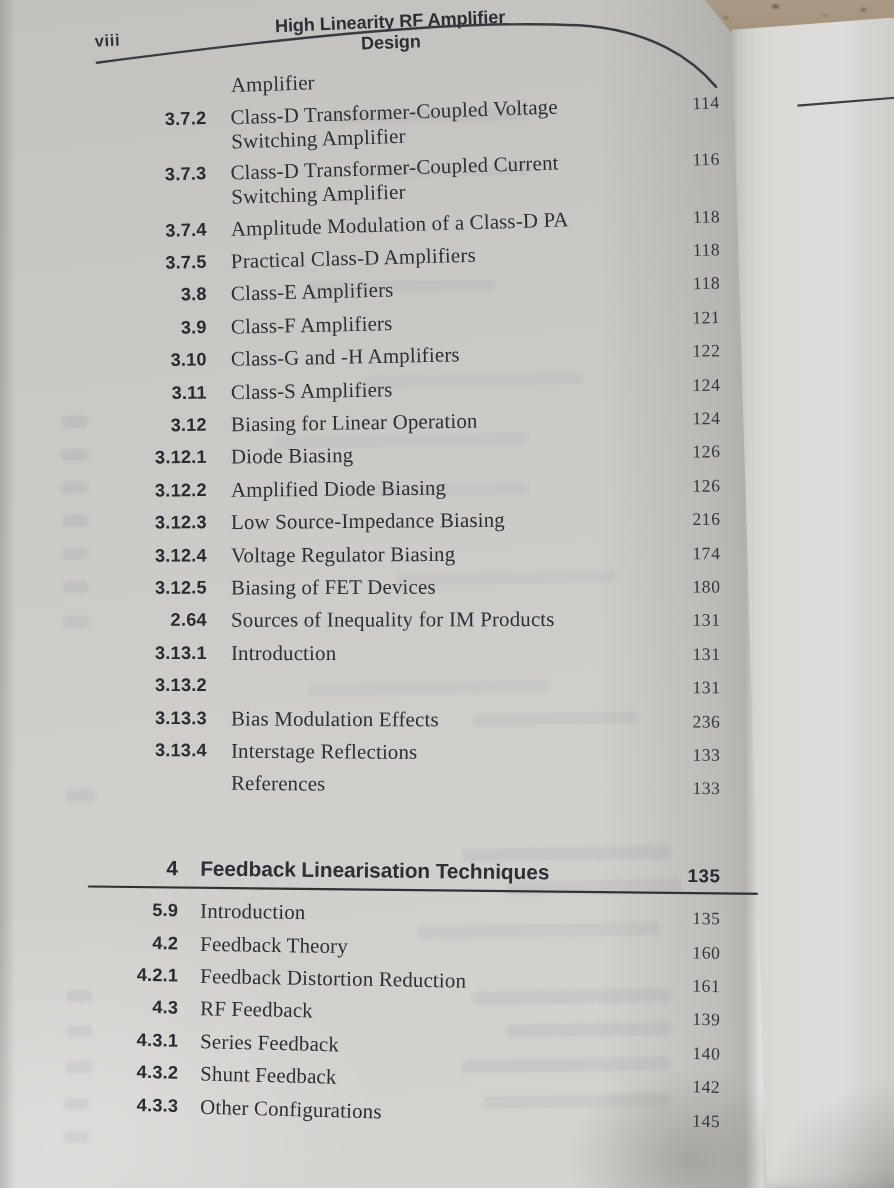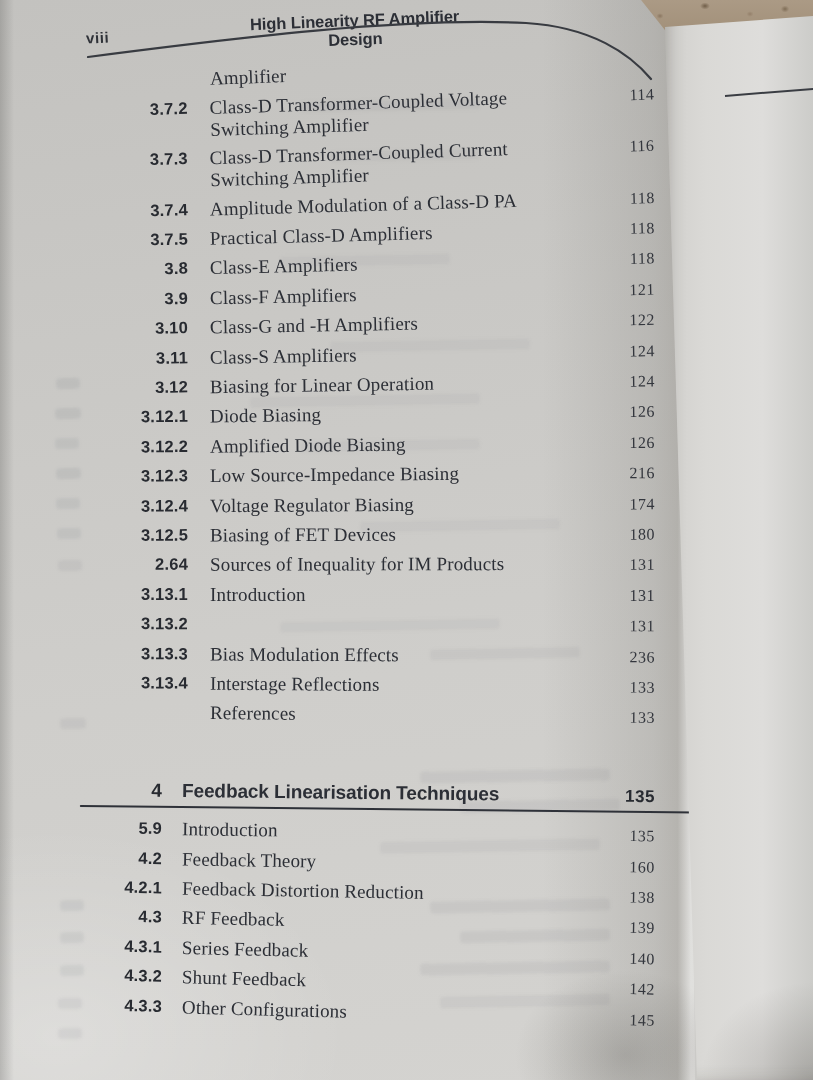--- a/index.html
+++ b/index.html
@@ -198,21 +198,21 @@
     <span class="pg">135</span>
   </div>
         <div class="row c4" style="transform: rotate(0.875deg); transform-origin: left center;">
     <span class="num">4.2</span>
     <span class="title">Feedback Theory</span>
     <span class="pg">160</span>
   </div>
         <div class="row c4" style="transform: rotate(1deg); transform-origin: left center;">
     <span class="num">4.2.1</span>
     <span class="title">Feedback Distortion Reduction</span>
-    <span class="pg">138</span>
+    <span class="pg">161</span>
   </div>
         <div class="row c4" style="transform: rotate(1.125deg); transform-origin: left center;">
     <span class="num">4.3</span>
     <span class="title">RF Feedback</span>
     <span class="pg">139</span>
   </div>
         <div class="row c4" style="transform: rotate(1.25deg); transform-origin: left center;">
     <span class="num">4.3.1</span>
     <span class="title">Series Feedback</span>
     <span class="pg">140</span>

